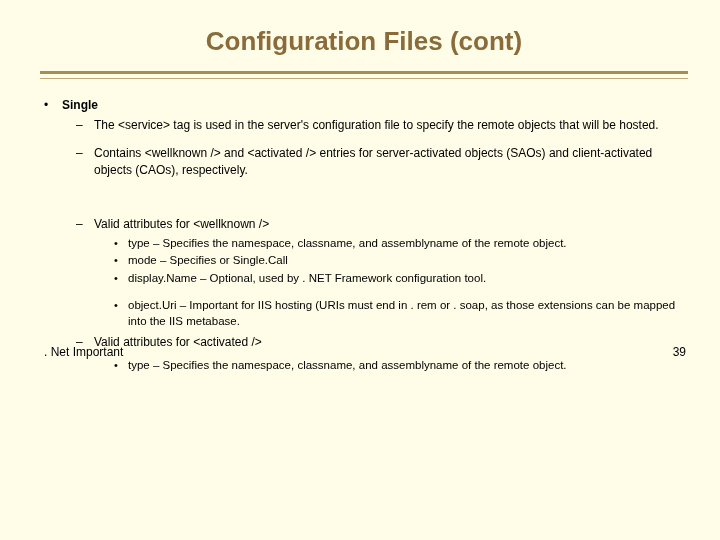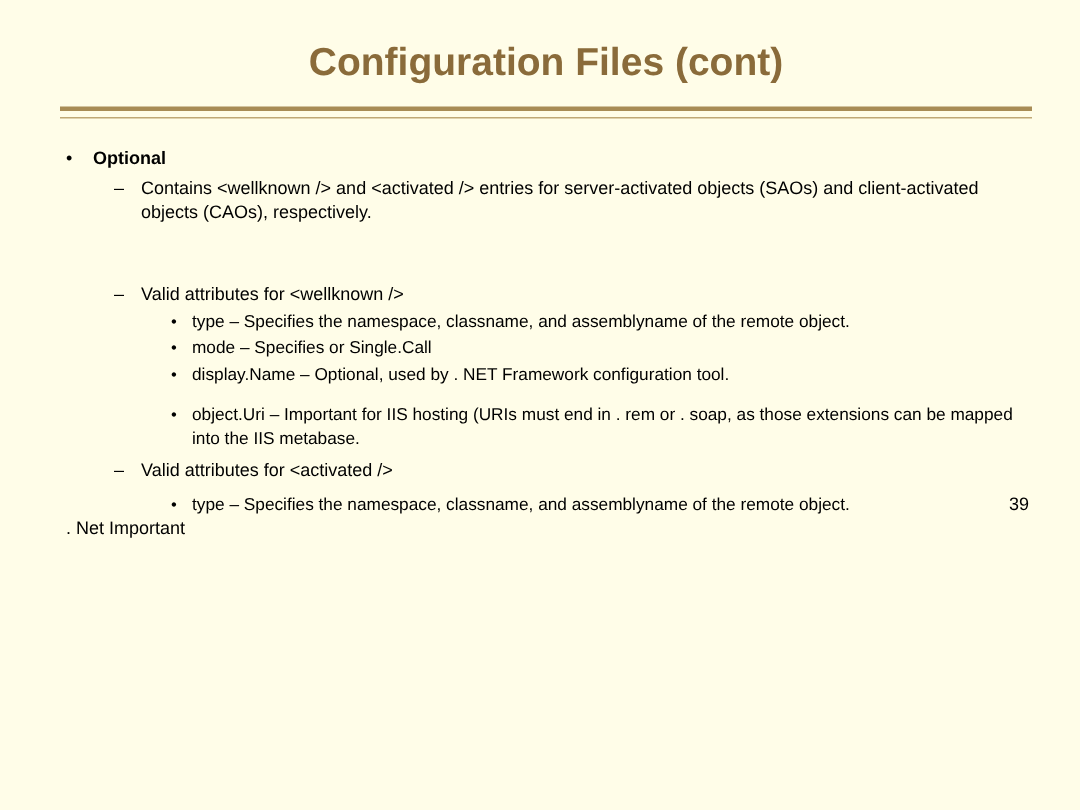--- a/index.html
+++ b/index.html
@@ -98,42 +98,43 @@
   }
   .footer-left {
     position: absolute;
     left: 44px;
     bottom: 20px;
     font-size: 12px;
   }
   .footer-right {
     position: absolute;
     right: 34px;
-    bottom: 36px;
+    bottom: 20px;
     font-size: 12px;
   }
 </style>
 </head>
 <body>
 
 <div class="slide">
 
   <div class="title">Configuration Files (cont)</div>
 
   <div class="rules">
     <div class="rule-thick"></div>
     <div class="rule-thin"></div>
   </div>
 
   <div class="content">
 
     <div class="l1">
-      <span class="l1-head">Optional</span>
+      <span class="l1-head">Single</span>
     </div>
 
+    <div class="l2">The &lt;service&gt; tag is used in the server's configuration file to specify the remote objects that will be hosted.</div>
 
     <div class="l2">Contains &lt;wellknown /&gt; and &lt;activated /&gt; entries for server-activated objects (SAOs) and client-activated objects (CAOs), respectively.</div>
 
     <div class="l2" style="margin-bottom:4px;margin-top:38px;">Valid attributes for &lt;wellknown /&gt;</div>
 
     <div class="l3">type – Specifies the namespace, classname, and assemblyname of the remote object.</div>
     <div class="l3">mode – Specifies or Single.Call</div>
     <div class="l3" style="margin-bottom:12px;">display.Name – Optional, used by . NET Framework configuration tool.</div>
     <div class="l3">object.Uri – Important for IIS hosting (URIs must end in . rem or . soap, as those extensions can be mapped into the IIS metabase.</div>
 

